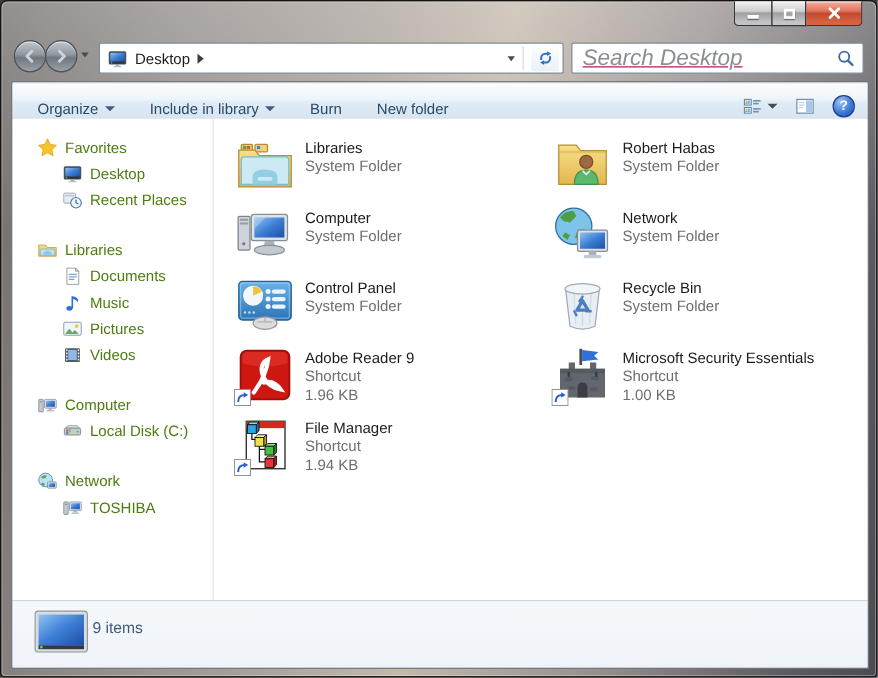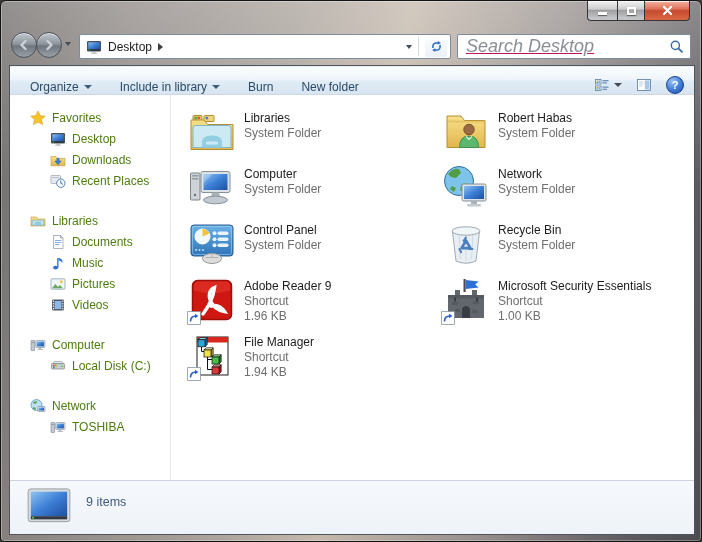--- a/index.html
+++ b/index.html
@@ -74,21 +74,21 @@
   .tileicon{position:relative;width:48px;height:48px;flex:none;}
   .tileicon svg.main{width:48px;height:48px;display:block;}
   .sc{position:absolute;left:-1px;bottom:-1px;width:14px;height:14px;}
   .sc svg{width:14px;height:14px;display:block;}
   .tiletext{padding-top:3px;font-size:12px;line-height:15px;}
   .t1{display:block;color:#1c1c1c;}
   .t2{display:block;color:#6e6e6e;}
   
   .statusbar{position:absolute;left:0;right:0;bottom:0;height:54px;background:linear-gradient(180deg,#f6f9fc,#eef3f9);border-top:1px solid #ccd5e0;}
   .statusicon{position:absolute;left:16px;top:7px;width:46px;height:40px;}
-  .statustext{position:absolute;left:76px;top:14px;font-size:12.5px;color:#3f5a7d;}
+  .statustext{position:absolute;left:64px;top:14px;font-size:12.5px;color:#3f5a7d;}
 </style>
 </head>
 <body>
 
 <svg width="0" height="0" style="position:absolute" aria-hidden="true">
 <defs>
 <linearGradient id="gScreen" x1="0" y1="0" x2="1" y2="1">
         <stop offset="0" stop-color="#8fc3f2"></stop>
         <stop offset=".5" stop-color="#3d7fd6"></stop>
         <stop offset="1" stop-color="#1d4fa0"></stop>
@@ -469,26 +469,20 @@
             <span>Favorites</span>
           </div>
           <div class="srow c">
             <svg class="i16" viewBox="0 0 16 16">
                 <use href="#s-monitor"></use>
               </svg>
             <span>Desktop</span>
           </div>
           <div class="srow c">
             <svg class="i16" viewBox="0 0 16 16">
-                <use href="#s-downloads"></use>
-              </svg>
-            <span>Downloads</span>
-          </div>
-          <div class="srow c">
-            <svg class="i16" viewBox="0 0 16 16">
                 <use href="#s-recent"></use>
               </svg>
             <span>Recent Places</span>
           </div>
         </div>
 
         <div class="sgroup">
           <div class="srow g">
             <svg class="i16" viewBox="0 0 16 16">
                 <use href="#s-libfolder"></use>

